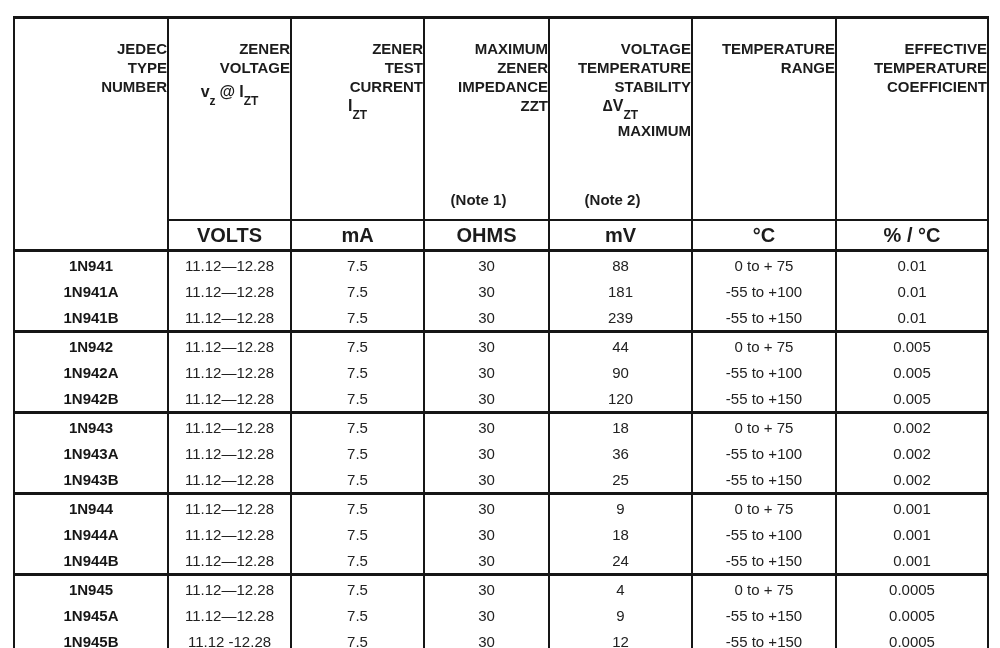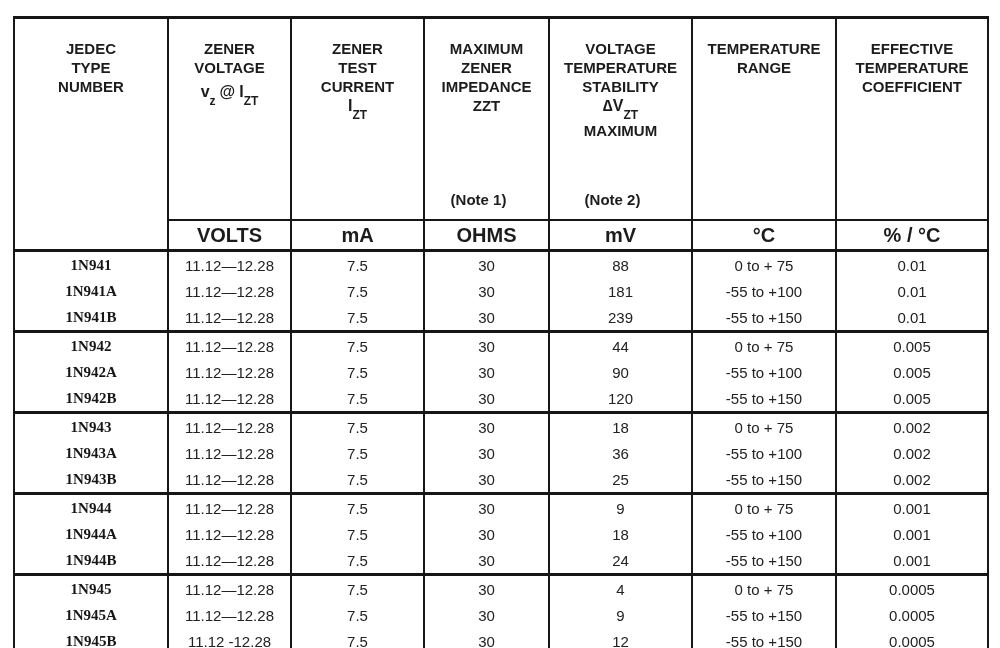--- a/index.html
+++ b/index.html
@@ -38,21 +38,21 @@
     line-height: 19px;
     padding-top: 20px;
   }
   td.col-jedec {
     vertical-align: top;
     font-weight: bold;
     font-size: 15px;
     line-height: 19px;
     padding-top: 20px;
   }
-  .hline { text-align: center; }
+  .hline { text-align: right; }
   .sym { margin-top: 5px; font-weight: bold; font-size: 16px; }
   .sym sub { font-size: 12px; position: relative; top: 4px; font-weight: bold; }
   .sym .at { margin: 0 4px; }
   .sym-tight { margin-top: 0; }
   .note {
     position: absolute; left: 0; right: 16px; bottom: 10px;
     font-weight: bold; font-size: 15px;
   }
   tr.hdr-units td {
     height: 28px;
@@ -62,21 +62,21 @@
     font-size: 20px;
   }
   td.col-jedec { border-bottom: 3px solid #161616; }
 
   
   tbody td {
     height: 26px;
     font-size: 15px;
     color: #222;
   }
-  tbody td.type-cell { font-weight: bold; color: #161616; font-family: Liberation Serif, serif; }
+  tbody td.type-cell { font-weight: bold; color: #161616; }
   tr.group-end td { border-bottom: 3px solid #161616; }
 </style>
 </head>
 <body>
 
 <div class="sheet">
   <table class="spec">
     <colgroup>
       <col style="width:154px">
         <col style="width:123px">

